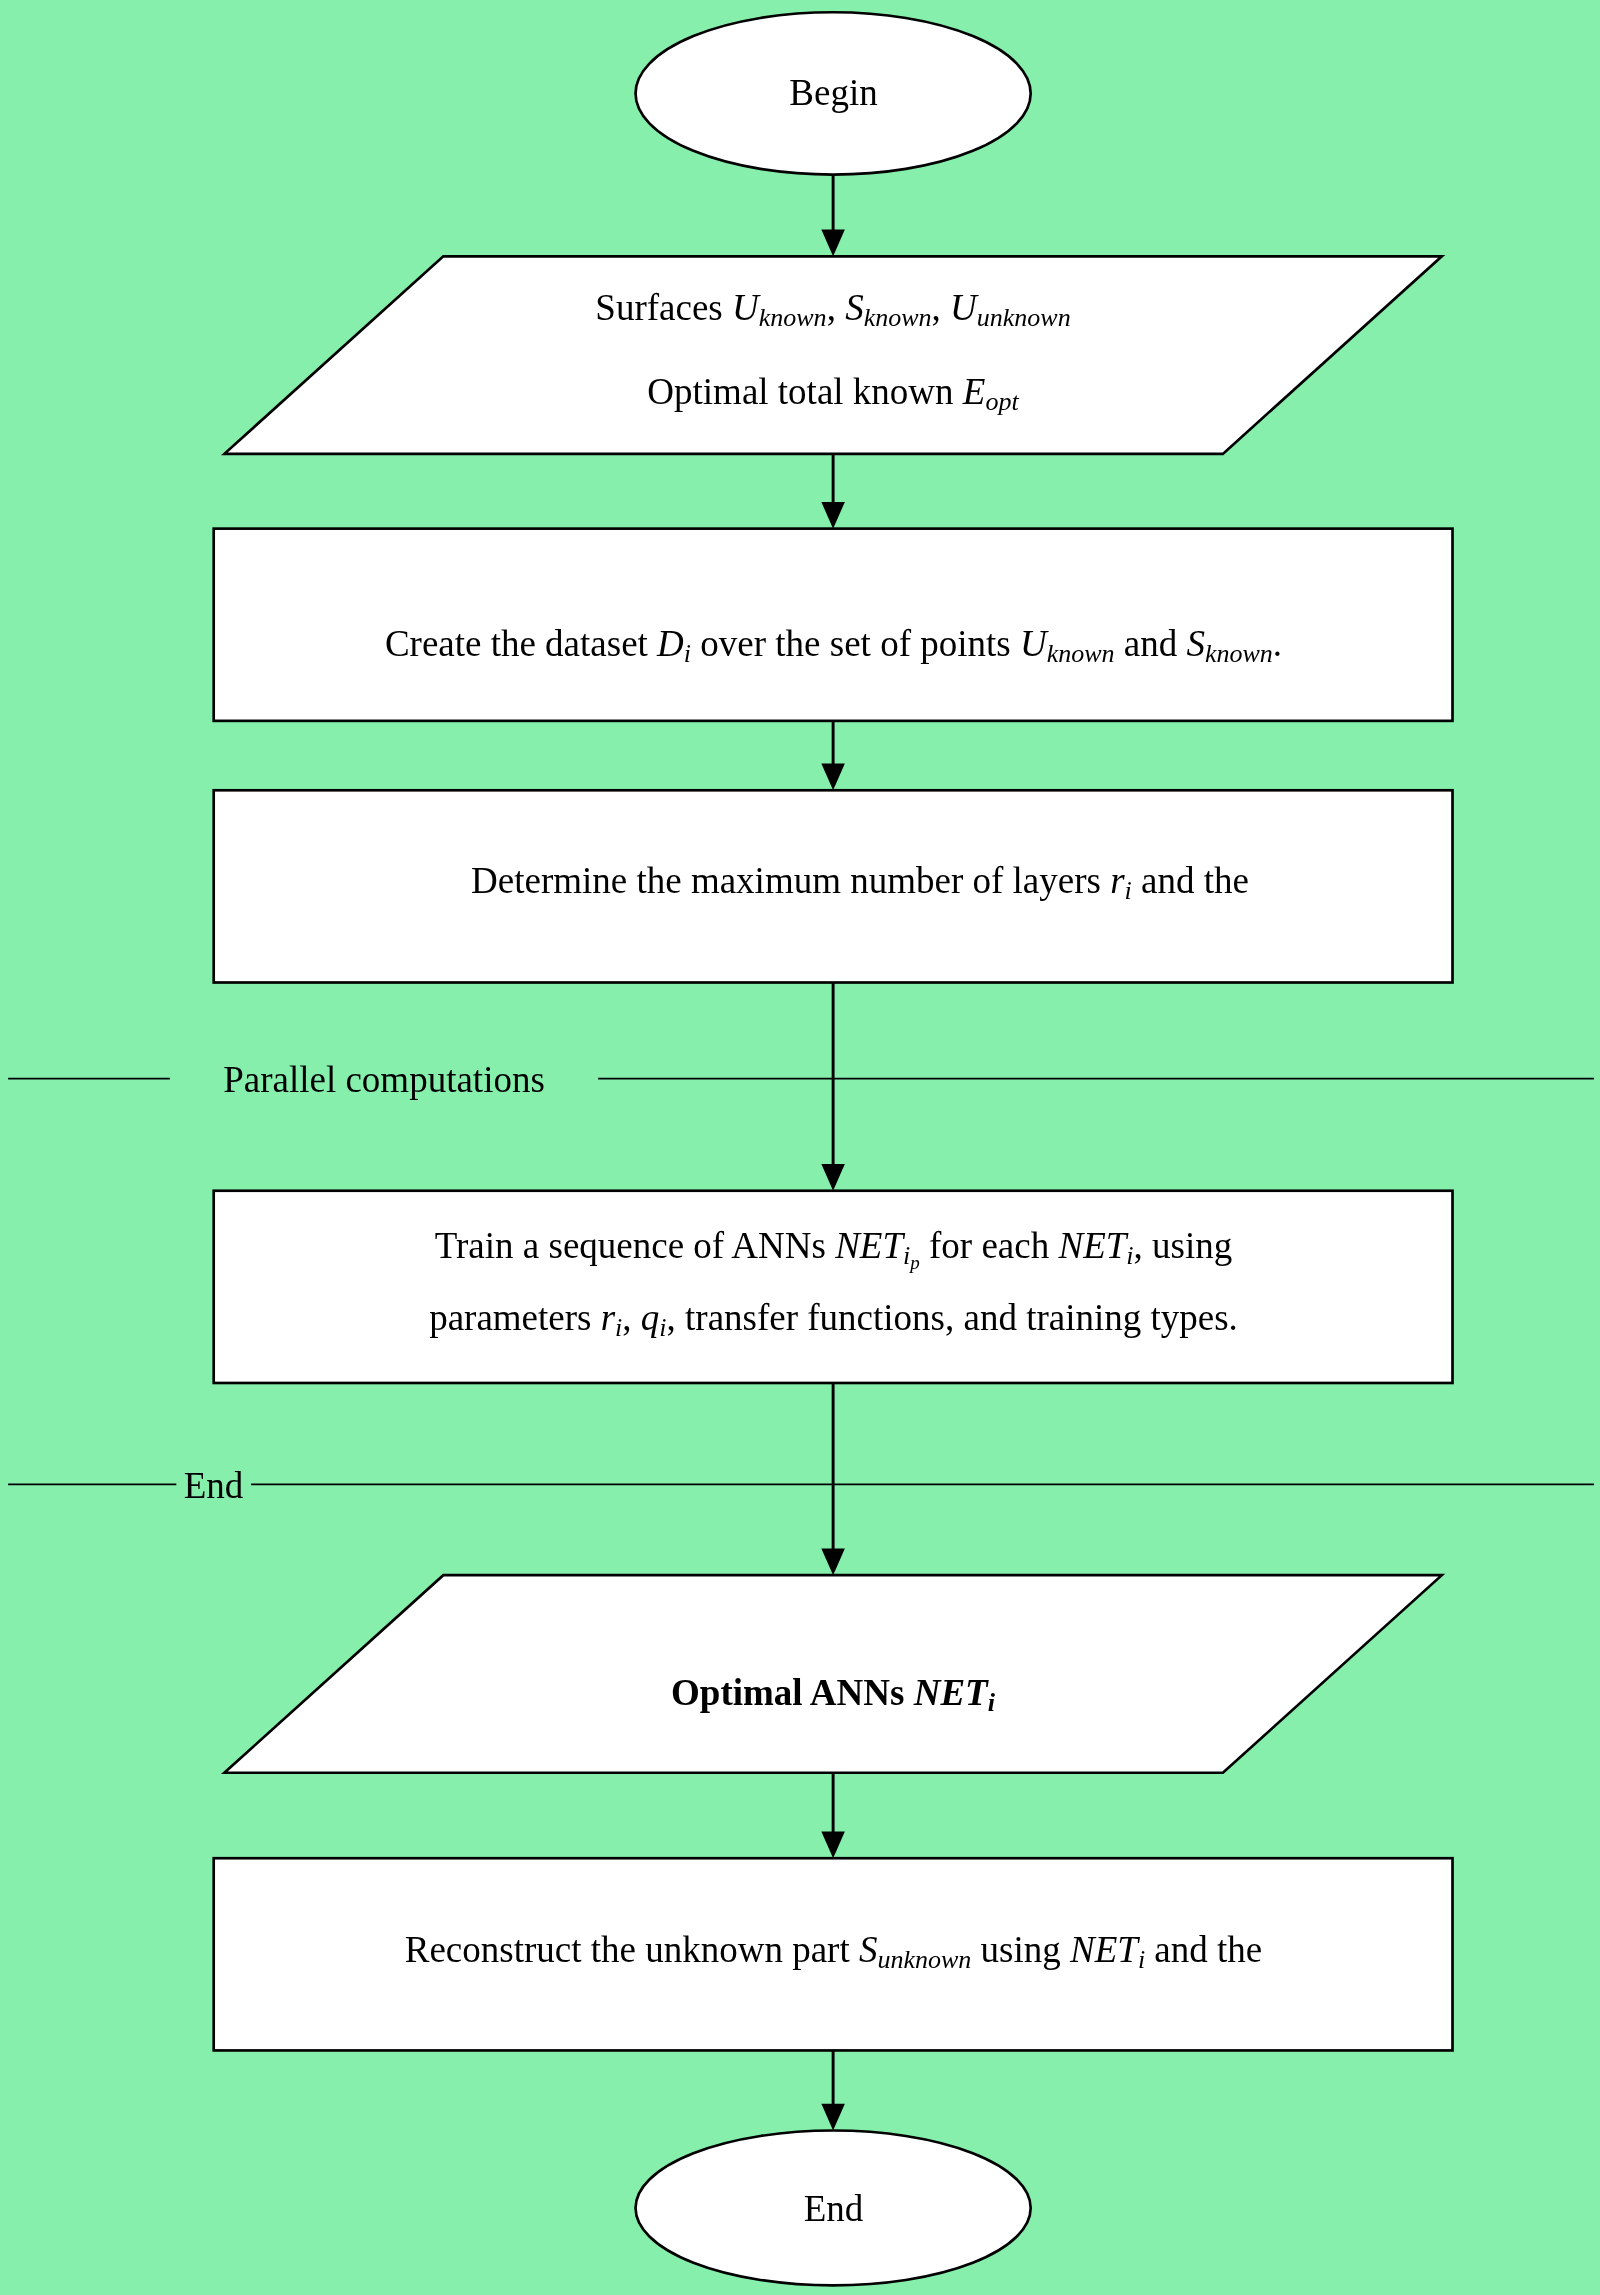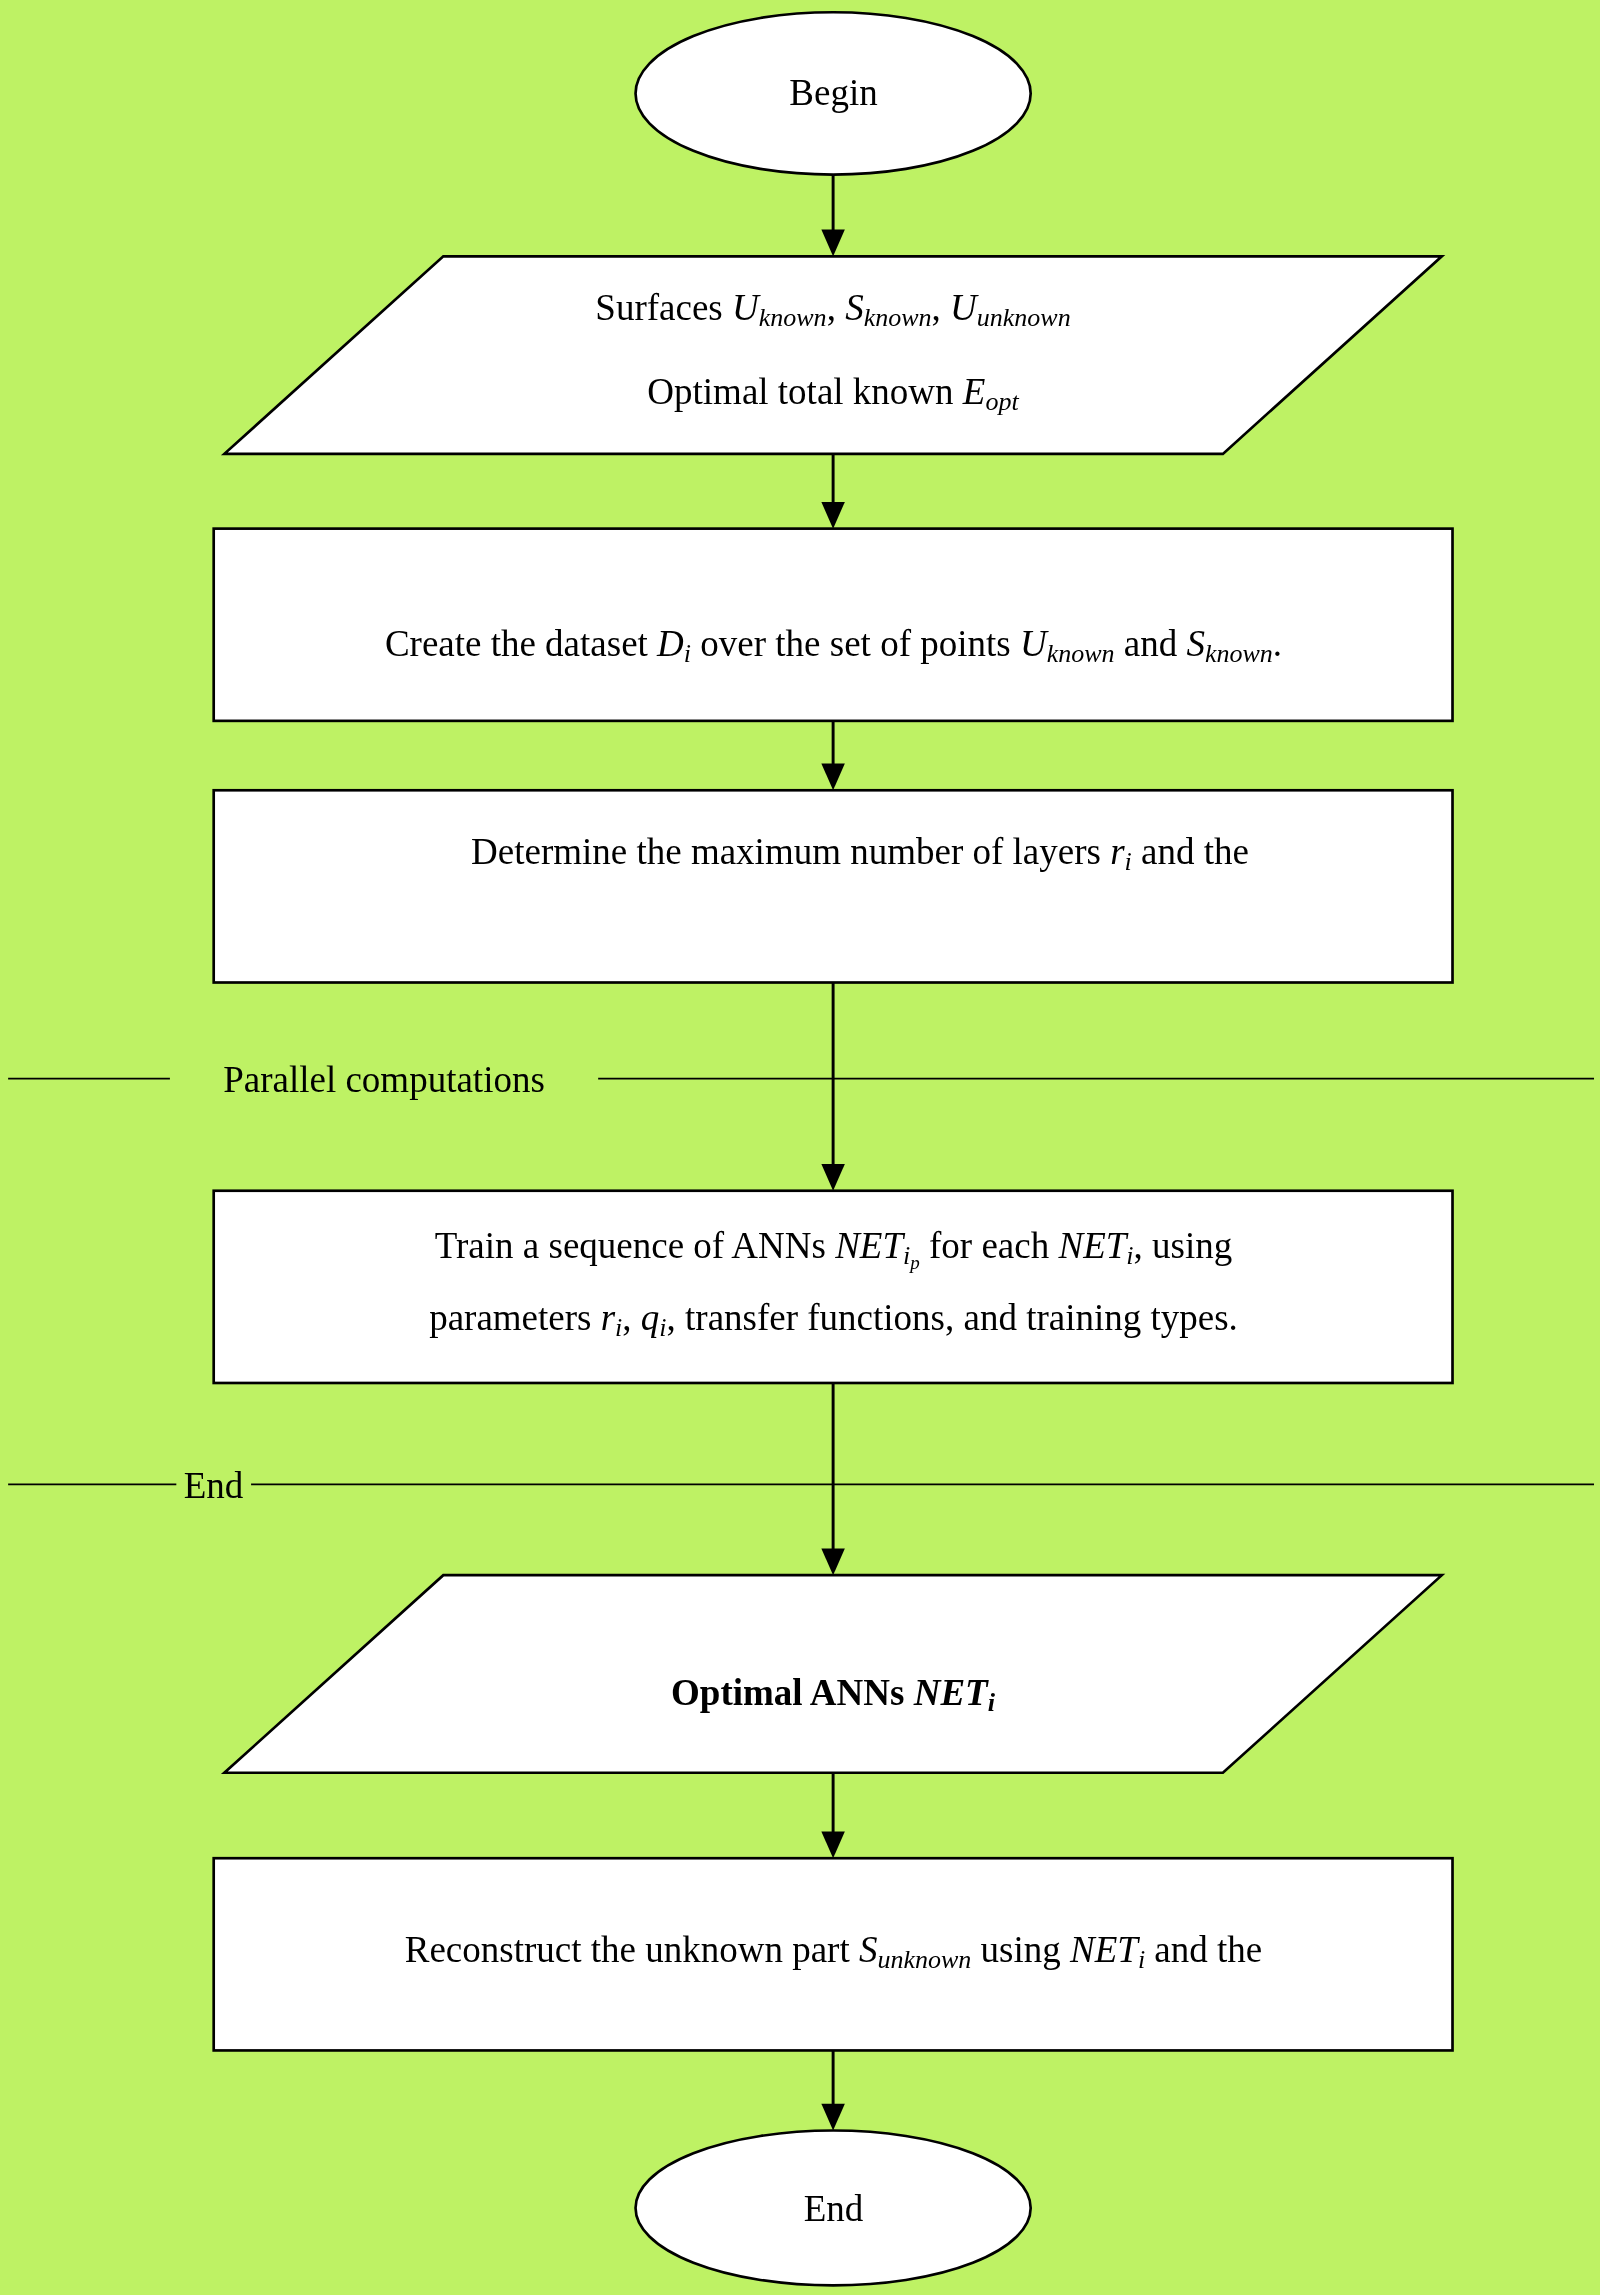--- a/index.html
+++ b/index.html
@@ -7,21 +7,21 @@
   html, body {
     margin: 0; padding: 0;
     background: #ffffff;
     font-family: "Liberation Serif", "DejaVu Serif", serif;
     color: #000000;
   }
   .canvas {
     position: relative;
     width: 1600px;
     height: 2295px;
-    background: #bef264;
+    background: #86efac;
     overflow: hidden;
   }
   .shapes {
     position: absolute;
     left: 0; top: 0;
     width: 1600px;
     height: 2295px;
   }
   .label {
     position: absolute;
@@ -103,21 +103,21 @@
 
   <div class="label" style="left:224px; top:256px; width:1218px; height:198px;gap:18px;">
     <div class="ln"><span>Surfaces </span><span class="it">U</span><span class="it sub">known</span><span>, </span><span class="it">S</span><span class="it sub">known</span><span>, </span><span class="it">U</span><span class="it sub">unknown</span></div>
     <div class="ln"><span>Optimal total known </span><span class="it">E</span><span class="it sub">opt</span></div>
   </div>
 
   <div class="label" style="left:214px; top:529px; width:1239px; height:239px;">
     <div class="ln"><span>Create the dataset </span><span class="it">D</span><span class="it sub">i</span><span> over the set of points </span><span class="it">U</span><span class="it sub">known</span><span> and </span><span class="it">S</span><span class="it sub">known</span><span>.</span></div>
   </div>
 
-  <div class="label" style="left:214px; top:761px; width:1292px; height:192px;">
+  <div class="label" style="left:214px; top:790px; width:1292px; height:192px;">
     <div class="ln"><span>Determine the maximum number of layers </span><span class="it">r</span><span class="it sub">i</span><span> and the</span></div>
   </div>
 
   <div class="divider-label" style="left:170px; top:1055px; width:428px; height:48px;">Parallel computations</div>
 
   <div class="label" style="left:214px; top:1191px; width:1239px; height:192px;">
     <div class="ln"><span>Train a sequence of ANNs </span><span class="it">NET</span><span class="it sub">i</span><span class="it sub2">p</span><span> for each </span><span class="it">NET</span><span class="it sub">i</span><span>, using</span></div>
     <div class="ln"><span>parameters </span><span class="it">r</span><span class="it sub">i</span><span>, </span><span class="it">q</span><span class="it sub">i</span><span>, transfer functions, and training types.</span></div>
   </div>
 

